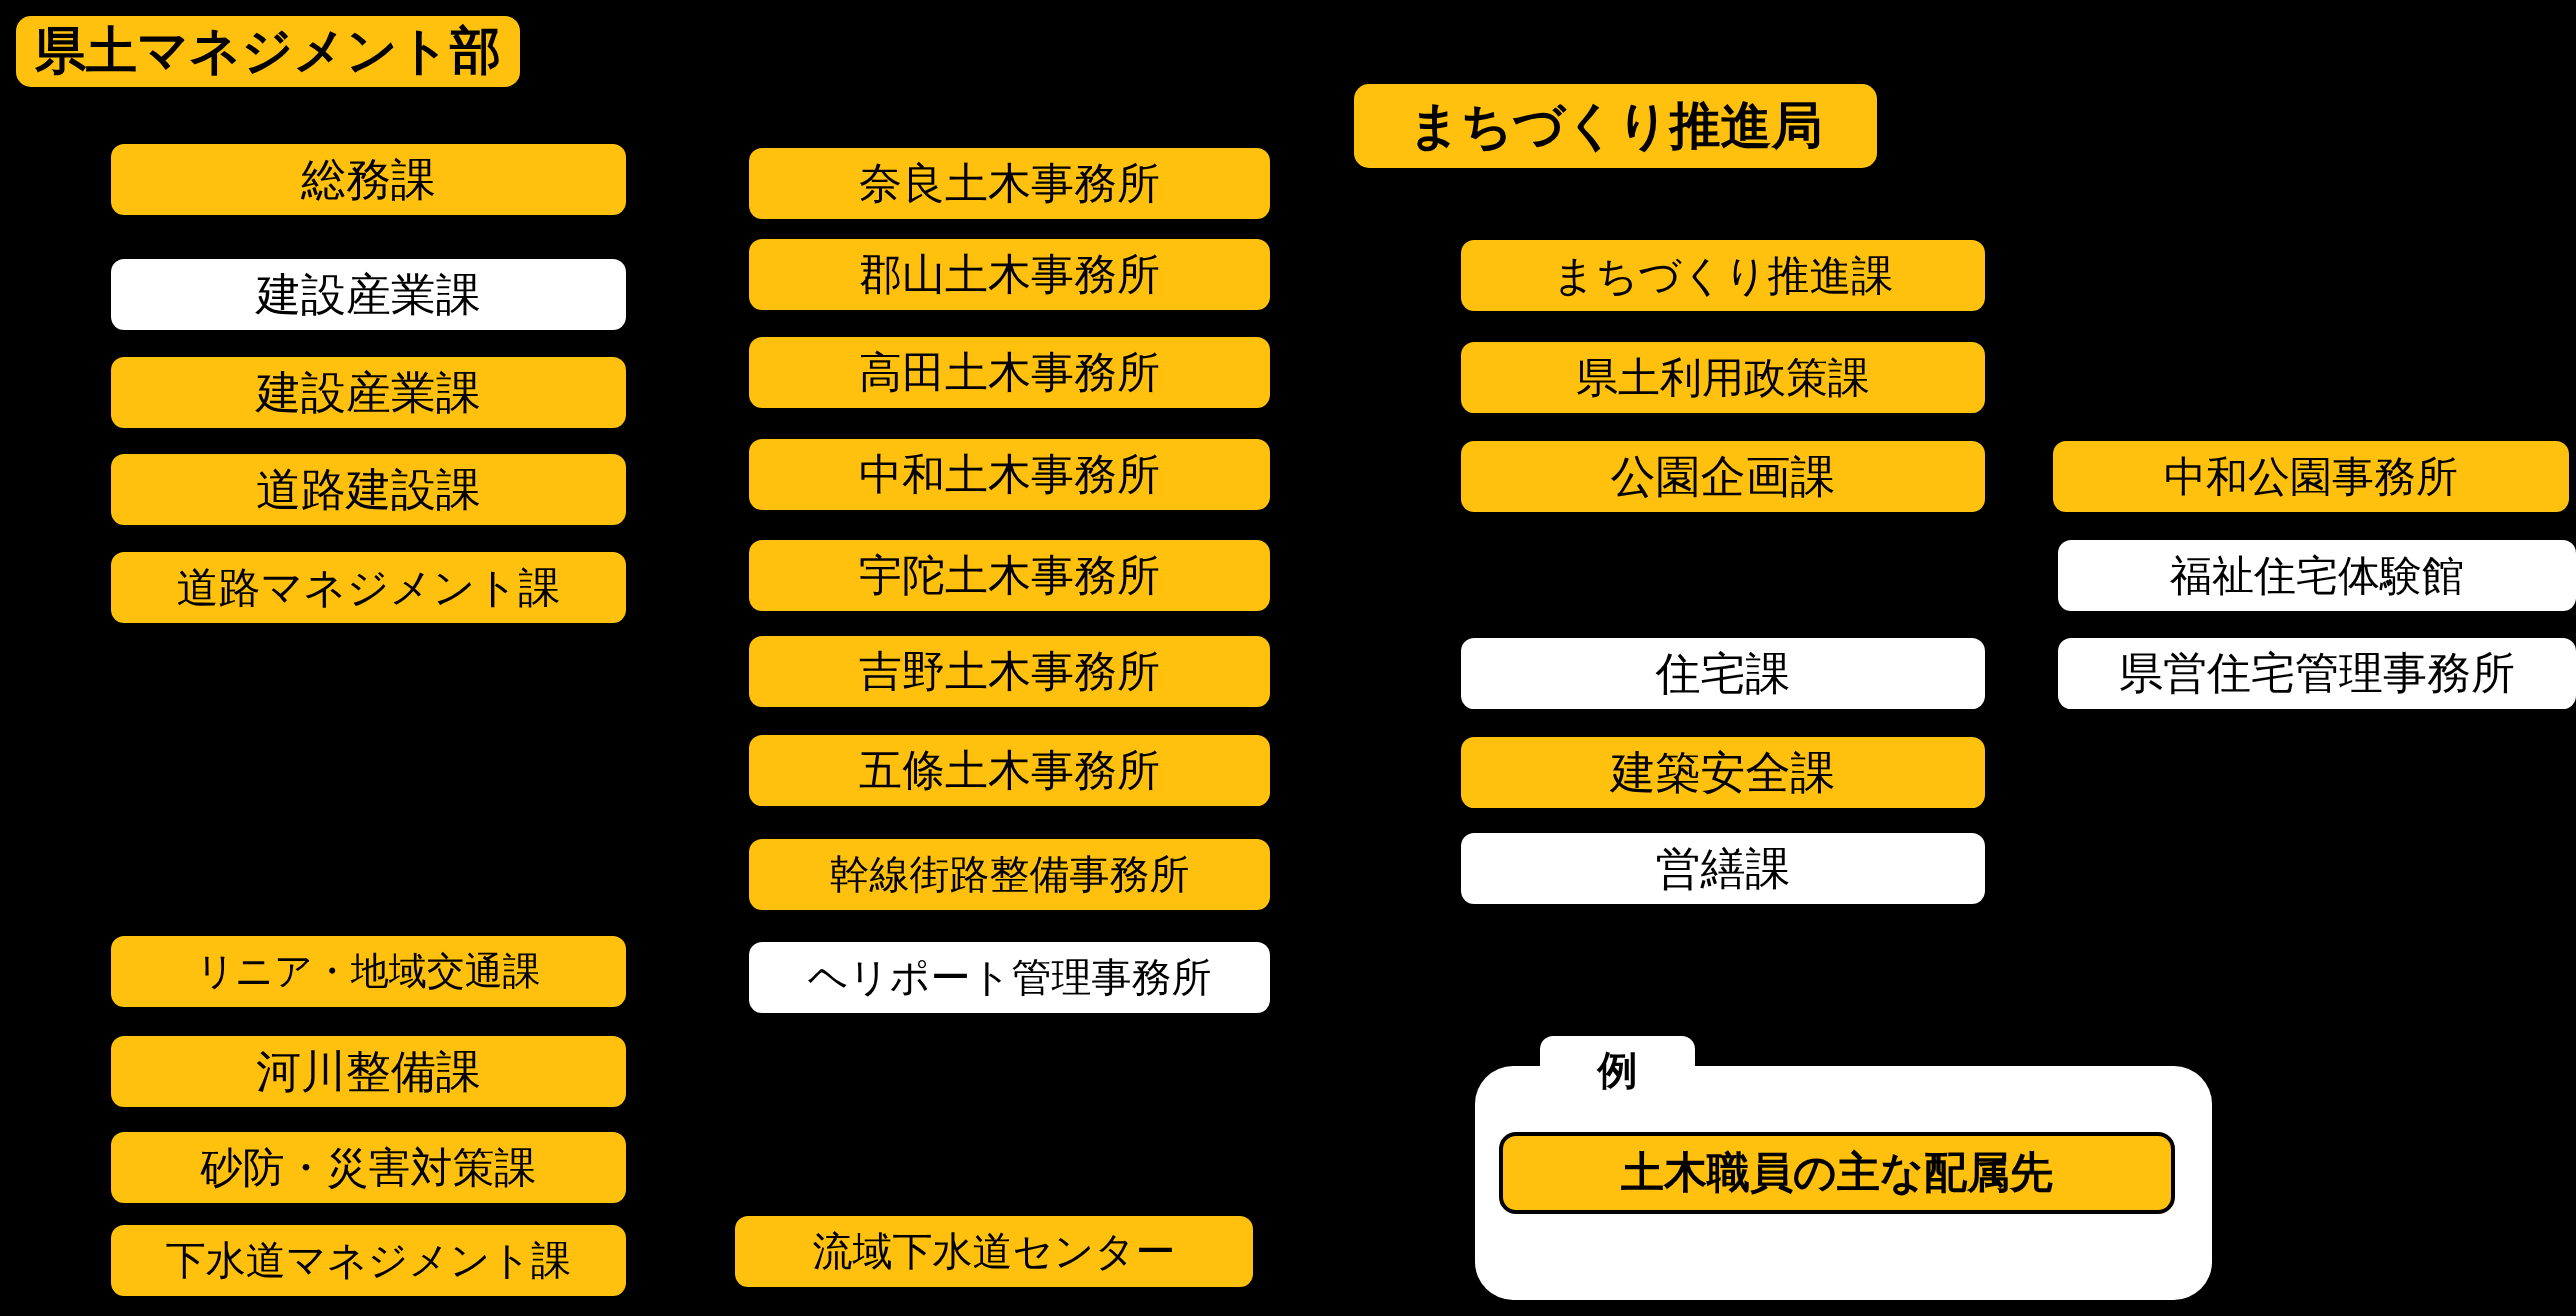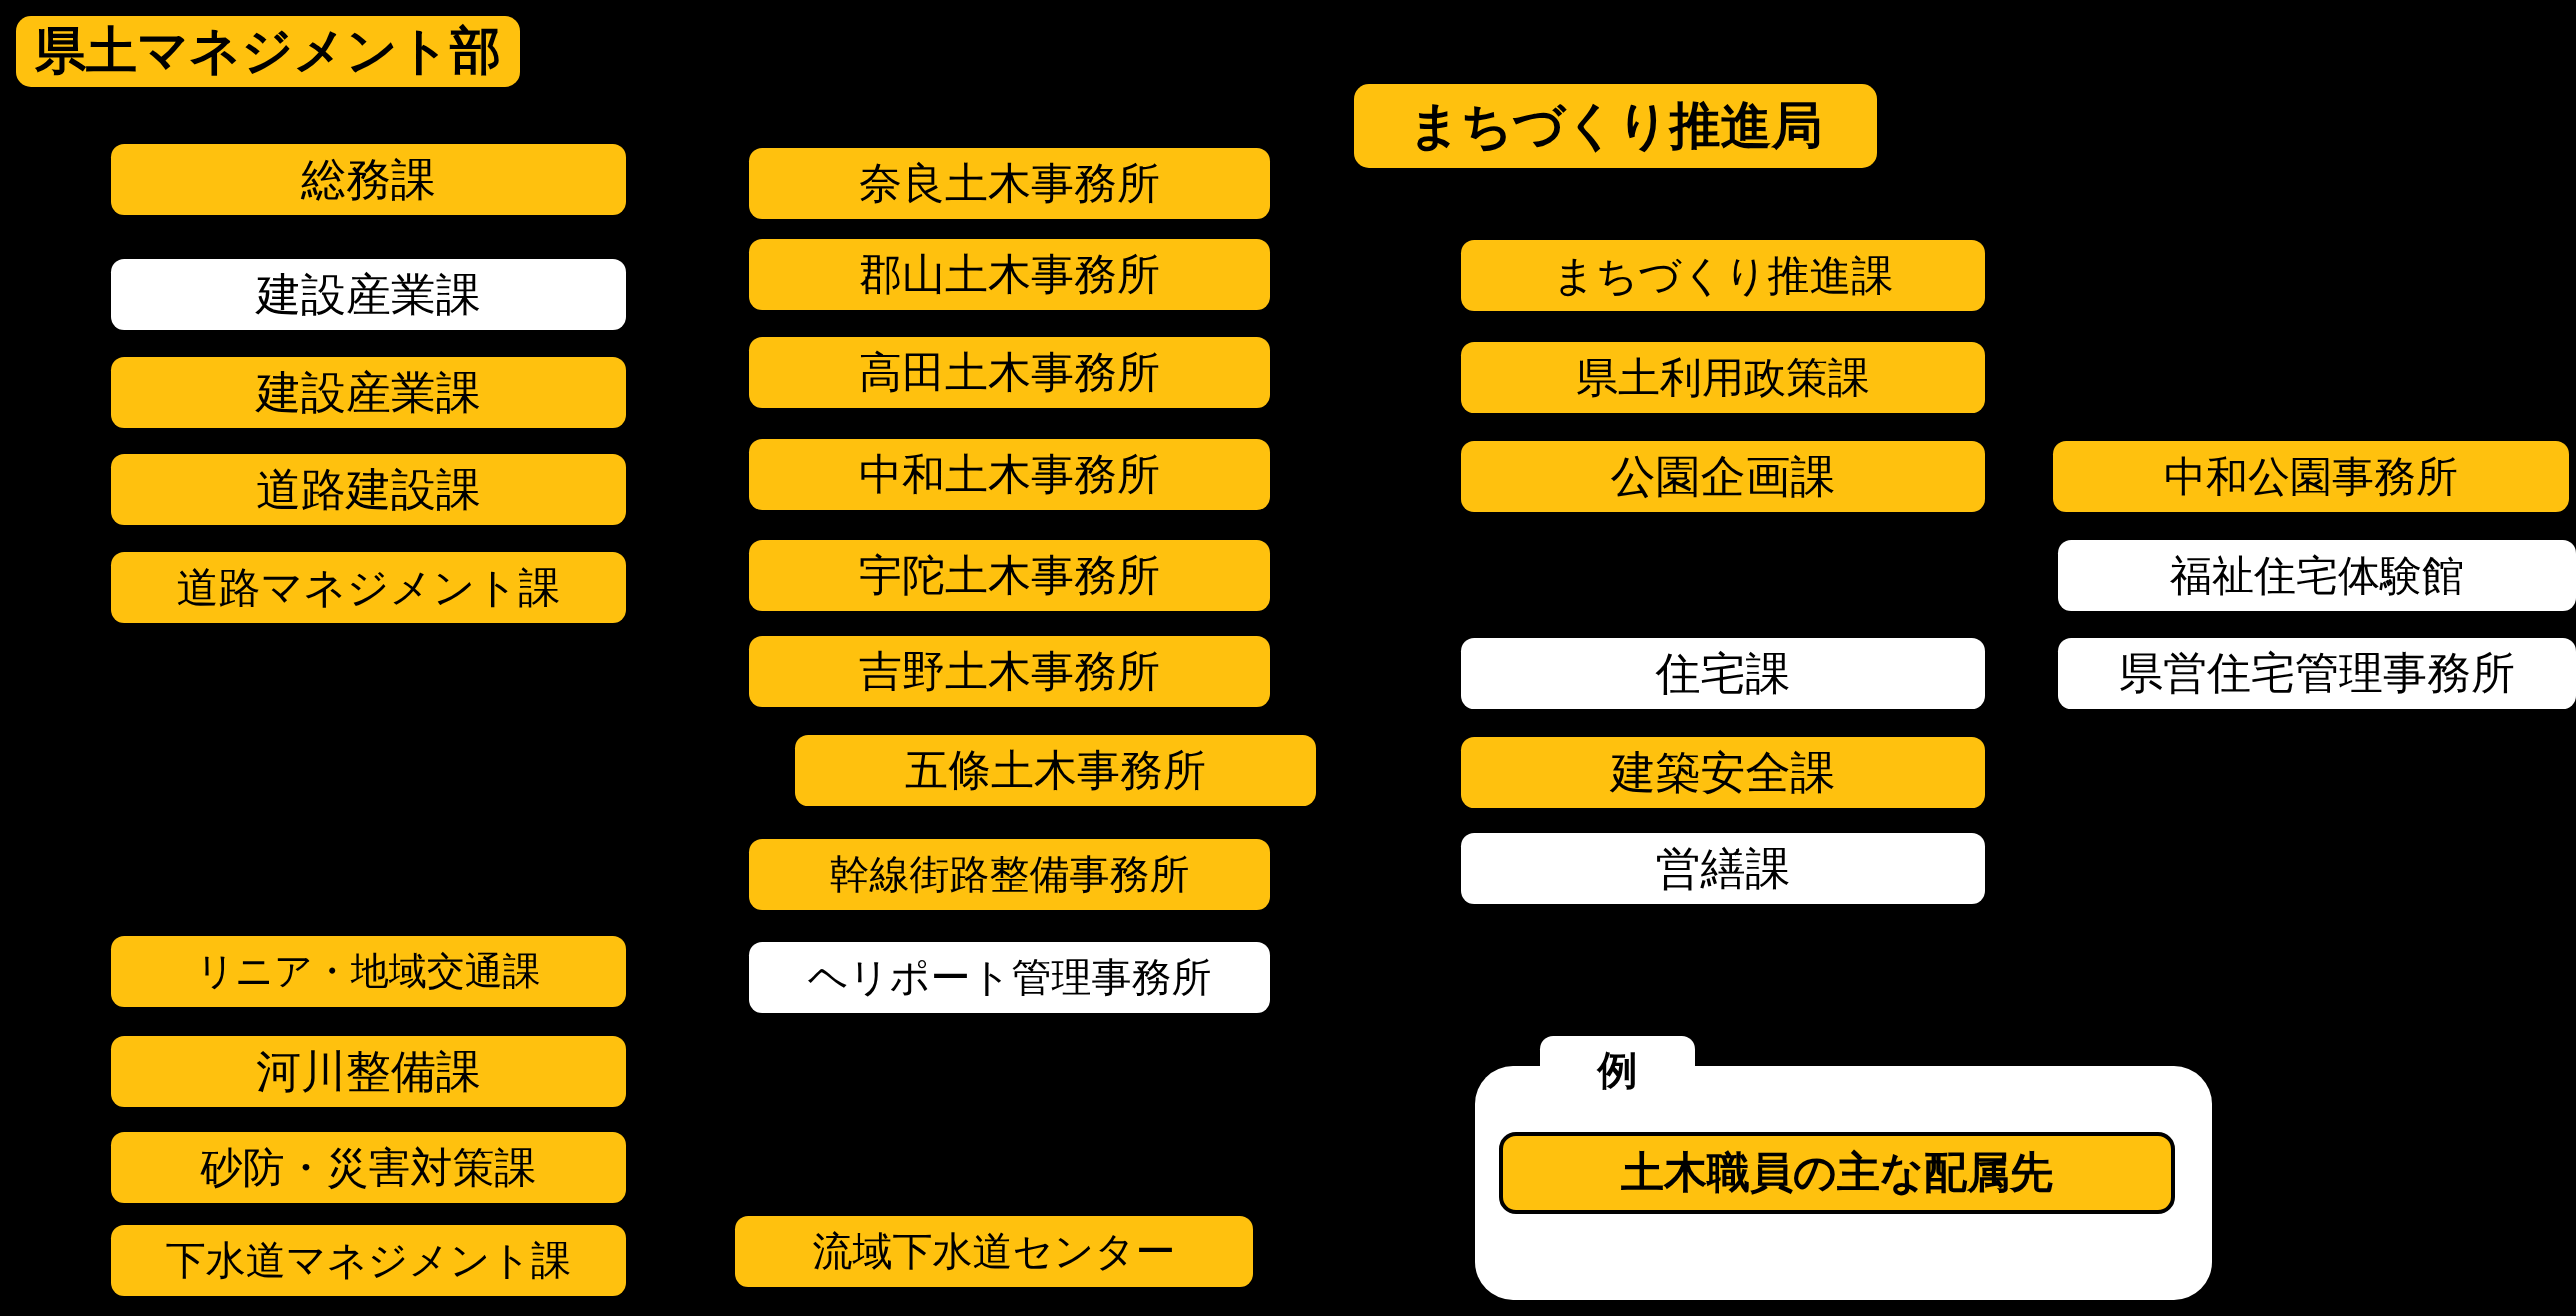--- a/index.html
+++ b/index.html
@@ -100,21 +100,21 @@
   <div class="box yellow" style="left:111px; top:1036px; width:515px; height:71px; font-size:45px;">河川整備課</div>
   <div class="box yellow" style="left:111px; top:1132px; width:515px; height:71px; font-size:42px;">砂防・災害対策課</div>
   <div class="box yellow" style="left:111px; top:1225px; width:515px; height:71px; font-size:40px;">下水道マネジメント課</div>
 
   <div class="box yellow" style="left:749px; top:148px; width:521px; height:71px;">奈良土木事務所</div>
   <div class="box yellow" style="left:749px; top:239px; width:521px; height:71px;">郡山土木事務所</div>
   <div class="box yellow" style="left:749px; top:337px; width:521px; height:71px;">高田土木事務所</div>
   <div class="box yellow" style="left:749px; top:439px; width:521px; height:71px;">中和土木事務所</div>
   <div class="box yellow" style="left:749px; top:540px; width:521px; height:71px;">宇陀土木事務所</div>
   <div class="box yellow" style="left:749px; top:636px; width:521px; height:71px;">吉野土木事務所</div>
-  <div class="box yellow" style="left:749px; top:735px; width:521px; height:71px;margin-left:46px;">五條土木事務所</div>
+  <div class="box yellow" style="left:749px; top:735px; width:521px; height:71px;">五條土木事務所</div>
   <div class="box yellow" style="left:749px; top:839px; width:521px; height:71px; font-size:40px;">幹線街路整備事務所</div>
   <div class="box white" style="left:749px; top:942px; width:521px; height:71px; font-size:40px;">ヘリポート管理事務所</div>
   <div class="box yellow" style="left:735px; top:1216px; width:518px; height:71px; font-size:40px;">流域下水道センター</div>
 
   <div class="box yellow" style="left:1461px; top:240px; width:524px; height:71px; font-size:42px;">まちづくり推進課</div>
   <div class="box yellow" style="left:1461px; top:342px; width:524px; height:71px; font-size:42px;">県土利用政策課</div>
   <div class="box yellow" style="left:1461px; top:441px; width:524px; height:71px; font-size:45px;border-radius:13px;">公園企画課</div>
   <div class="box white" style="left:1461px; top:638px; width:524px; height:71px; font-size:45px;">住宅課</div>
   <div class="box yellow" style="left:1461px; top:737px; width:524px; height:71px; font-size:45px;">建築安全課</div>
   <div class="box white" style="left:1461px; top:833px; width:524px; height:71px; font-size:45px;">営繕課</div>

